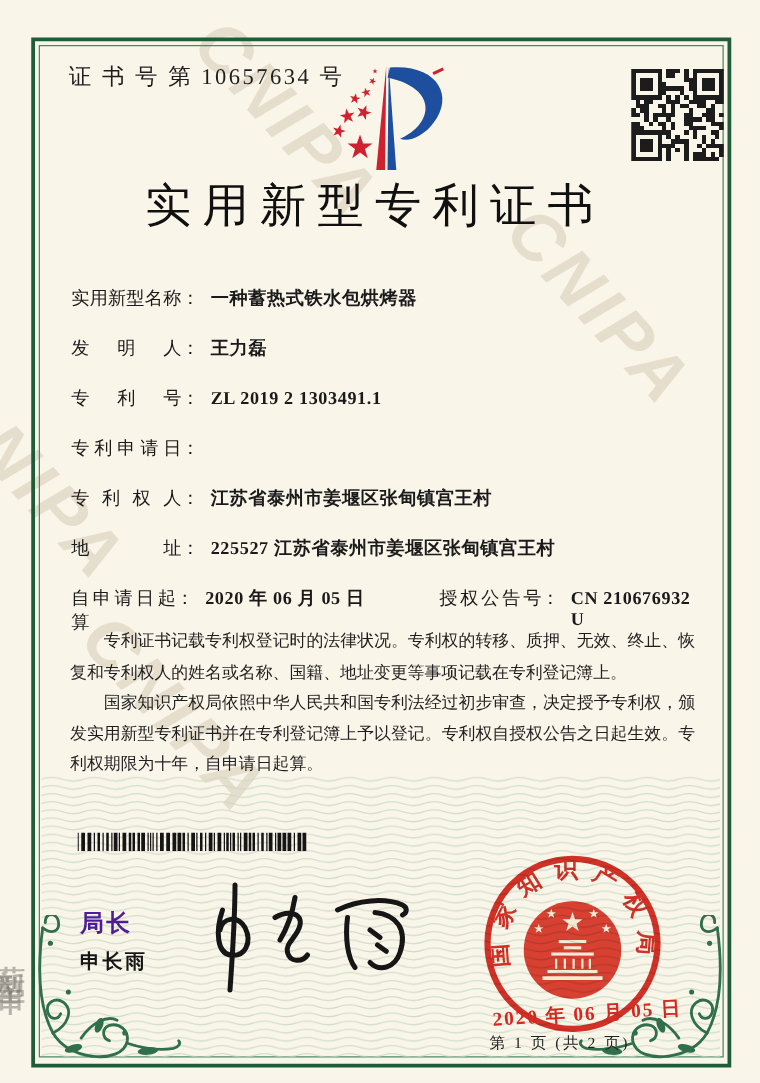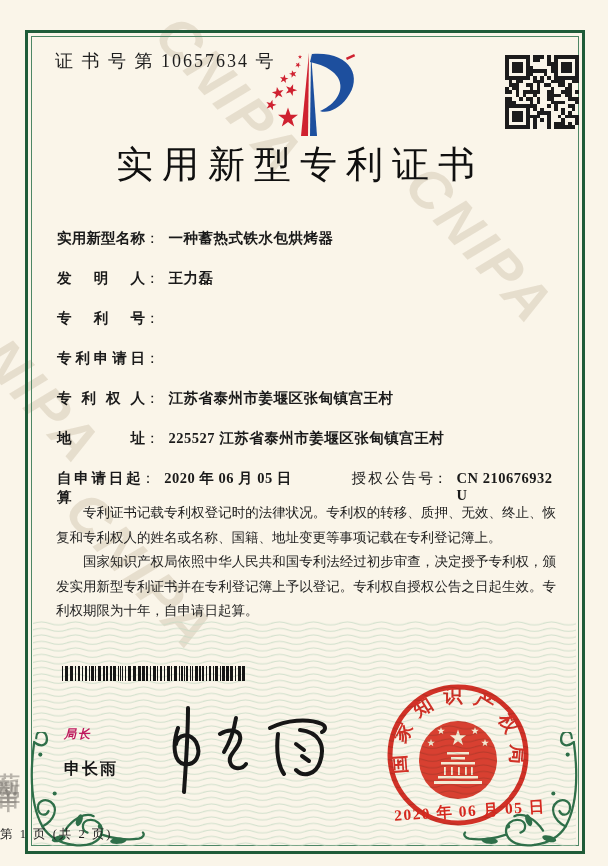--- a/index.html
+++ b/index.html
@@ -25,46 +25,46 @@
   .certno{position:absolute;left:55px;top:49px;font-size:18px;letter-spacing:2px;color:#1d1d1d;z-index:4;}
   .logo{position:absolute;left:250px;top:50px;z-index:4;}
   .qr{position:absolute;left:505px;top:55px;width:74px;height:74px;z-index:4;}
   .title{position:absolute;left:0;top:140px;width:600px;text-align:center;
       font-size:37px;font-weight:400;letter-spacing:9px;color:#101010;z-index:4;}
 
   
   .fields{position:absolute;left:57px;top:229px;width:505px;z-index:4;}
   .frow{display:flex;align-items:baseline;height:19px;margin-bottom:21px;
       font-size:14.5px;color:#1a1a1a;}
-  .flabel{display:inline-block;width:88px;text-align:justify;text-align-last:justify;font-weight:bold;}
+  .flabel{display:inline-block;width:88px;text-align:justify;text-align-last:justify;}
   .fcolon{margin-right:9px;}
   .fvalue{letter-spacing:.5px;font-weight:bold;}
   .fvalue.date1{width:176px;}
   .flabel2{display:inline-block;width:86px;text-align:justify;text-align-last:justify;margin-left:20px;}
 
   
   .bodytext{position:absolute;left:56px;top:501px;width:500px;z-index:4;
       font-size:13.5px;line-height:24.5px;color:#1e1e1e;text-align:justify;}
   .bodytext p{margin:0;text-indent:2em;}
 
   .barcode{position:absolute;left:62px;top:666px;z-index:4;}
 
   
   .sig-role{position:absolute;left:64px;top:726px;font-family:"Liberation Sans","DejaVu Sans",sans-serif;
-      font-weight:700;font-size:12px;color:#be185d;z-index:4;letter-spacing:2px;font-style:italic;}
+      font-weight:700;font-size:19px;color:#4c1d95;z-index:4;letter-spacing:2px;}
   .sig-name{position:absolute;left:64px;top:759px;font-family:"Liberation Sans","DejaVu Sans",sans-serif;
       font-weight:700;font-size:16px;color:#161616;z-index:4;letter-spacing:2px;}
   .sig-hand{position:absolute;left:150px;top:700px;z-index:4;}
 
   
   .seal{position:absolute;left:385px;top:682px;z-index:5;mix-blend-mode:multiply;opacity:.95;}
   .seal-date{position:absolute;left:394px;top:801px;font-size:15.5px;color:#d5281e;
       letter-spacing:1.5px;transform:rotate(-3.5deg);z-index:6;font-weight:600;}
 
-  .footer{position:absolute;left:0;top:826px;width:504px;text-align:left;
+  .footer{position:absolute;left:0;top:826px;width:504px;text-align:right;
       font-size:12.5px;letter-spacing:2px;color:#222;z-index:4;}
 
   .edge-bleed{position:absolute;left:-7px;top:754px;writing-mode:vertical-rl;
       font-size:23px;font-weight:700;color:rgba(118,114,108,.5);letter-spacing:7px;z-index:3;}
 </style>
 </head>
 <body>
 
 <div id="page">
 
@@ -402,20 +402,21 @@
         <span class="fvalue">一种蓄热式铁水包烘烤器</span>
     </div>
     <div class="frow">
       <span class="flabel">发明人</span>
         <span class="fcolon">：</span>
         <span class="fvalue">王力磊</span>
     </div>
     <div class="frow">
       <span class="flabel">专利号</span>
         <span class="fcolon">：</span>
+        <span class="fvalue">ZL 2019 2 1303491.1</span>
     </div>
     <div class="frow">
       <span class="flabel">专利申请日</span>
         <span class="fcolon">：</span>
     </div>
     <div class="frow">
       <span class="flabel">专利权人</span>
         <span class="fcolon">：</span>
         <span class="fvalue">江苏省泰州市姜堰区张甸镇宫王村</span>
     </div>

